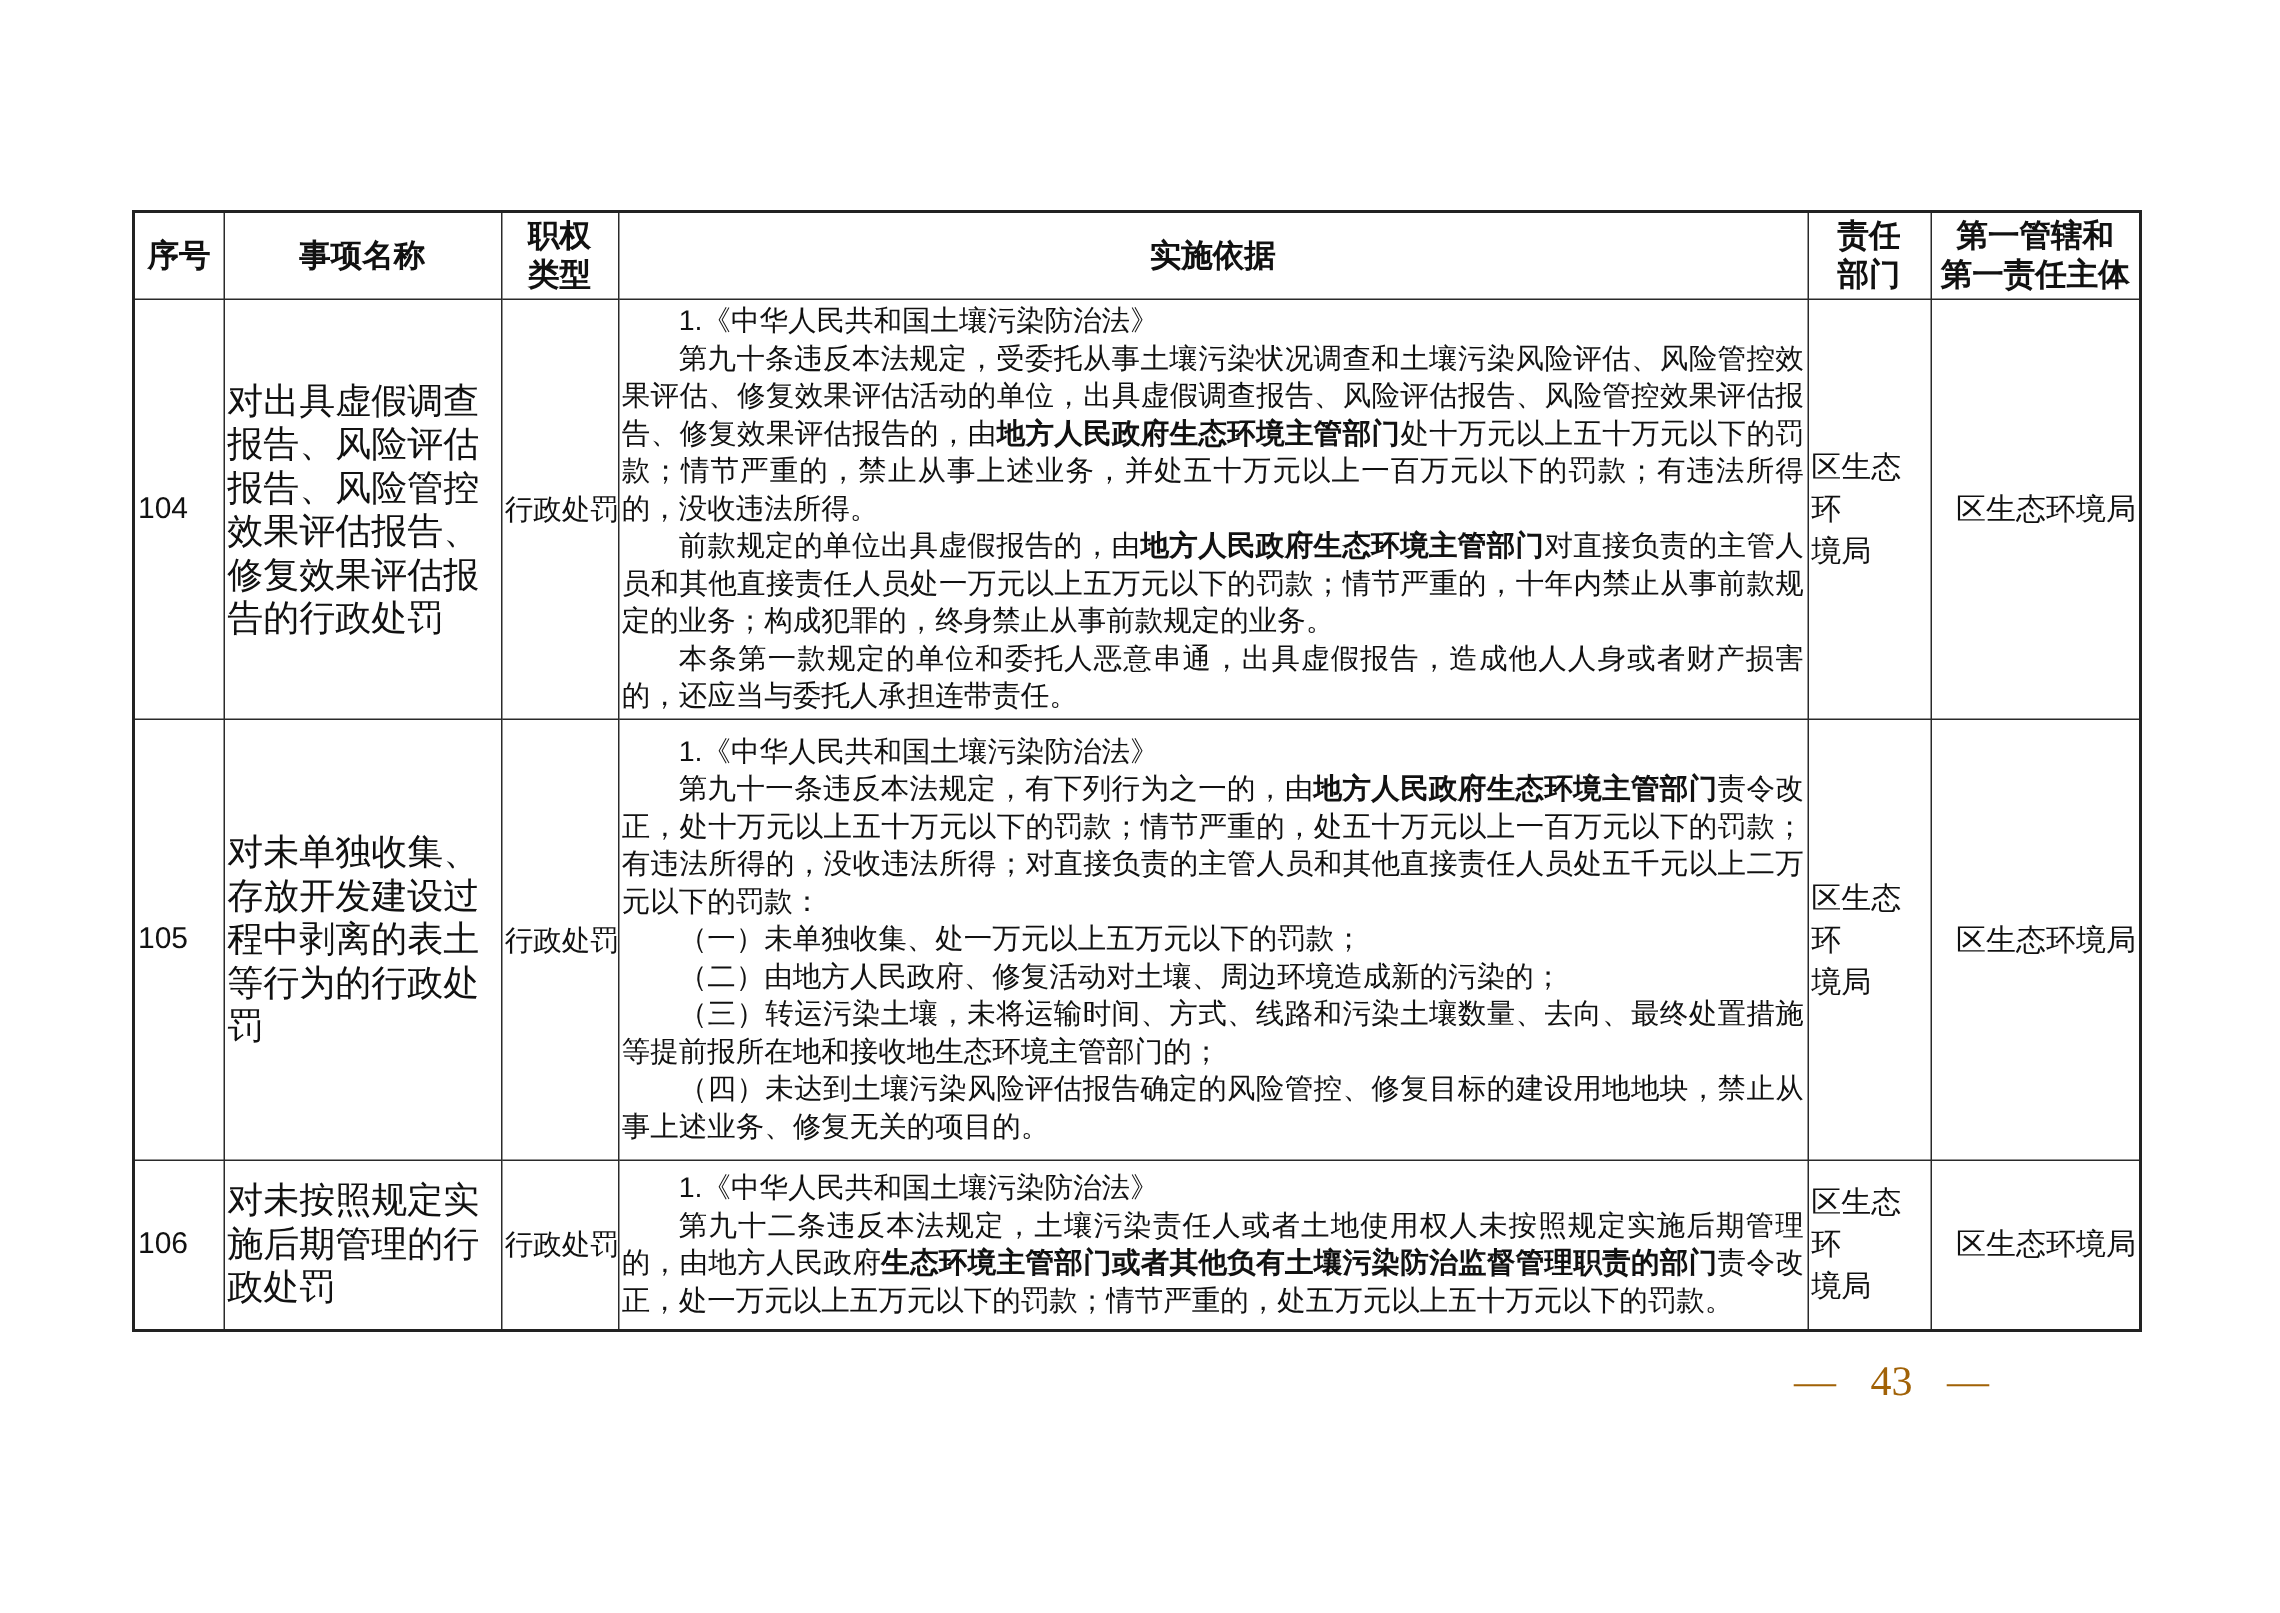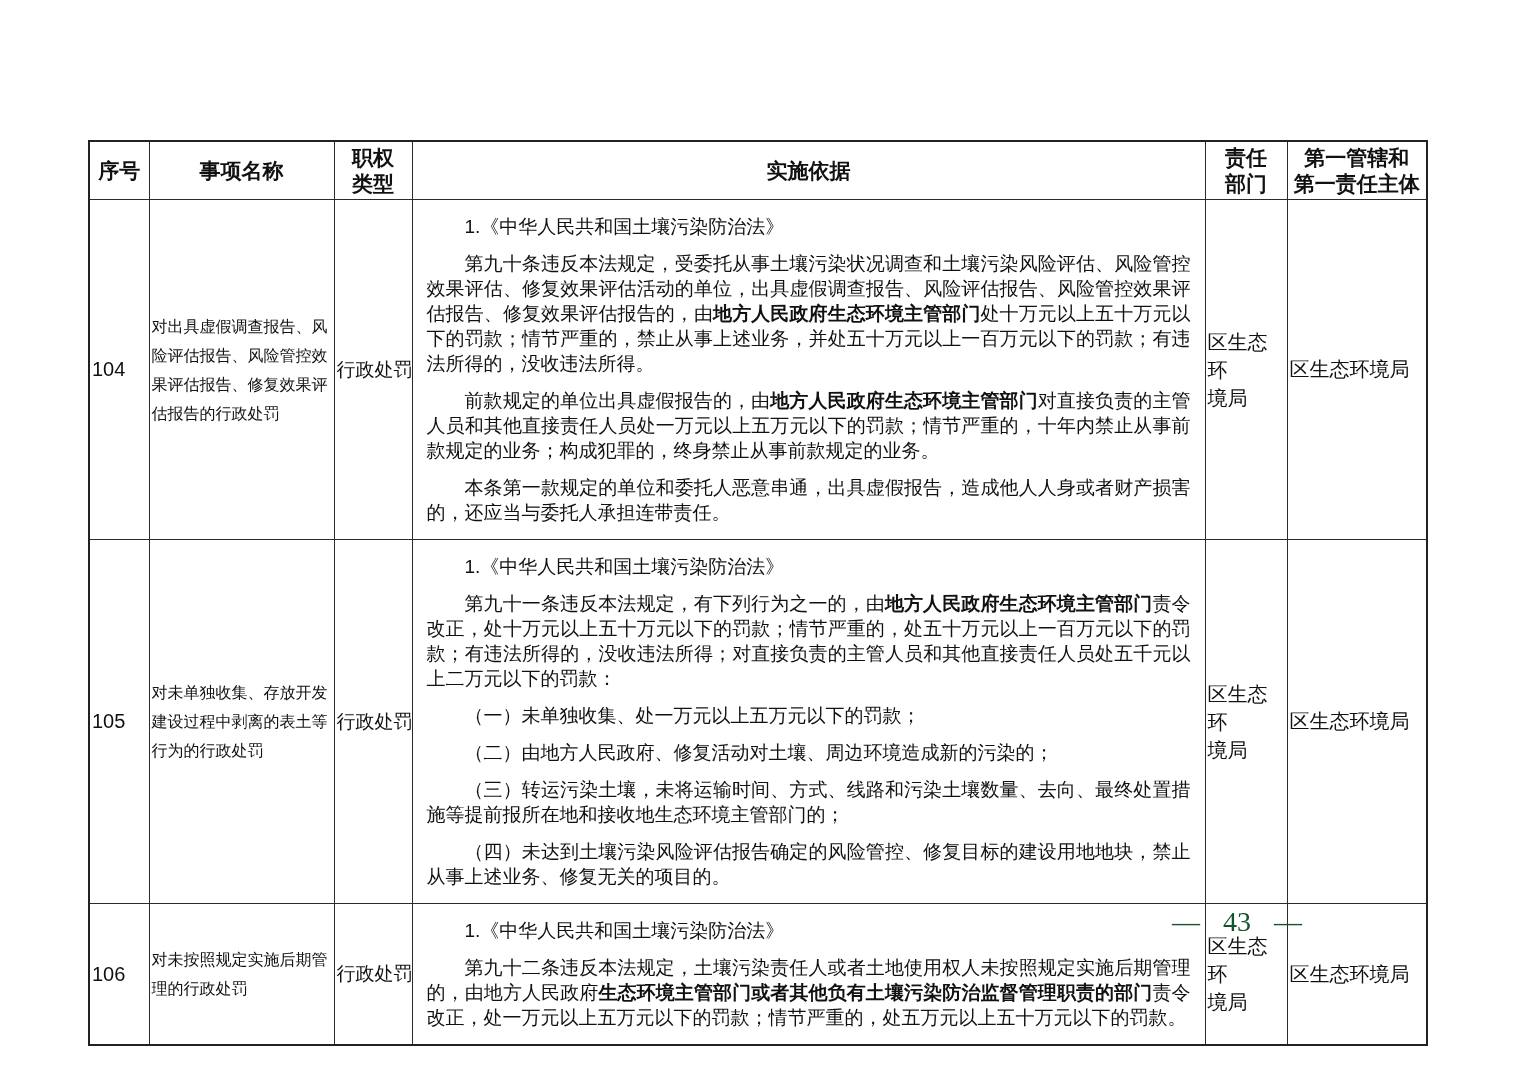--- a/index.html
+++ b/index.html
@@ -42,65 +42,65 @@
     white-space: pre-line;
     border-bottom: 2px solid #222222;
     height: 53px;
     padding: 0 1px;
   }
   td.cell-id {
     text-align: left;
     font-size: 20px;
   }
   td.cell-name {
-    font-size: 16px;
+    font-size: 24px;
     line-height: 29px;
     text-align: left;
     padding: 2px 2px;
   }
   td.cell-type {
     font-size: 19px;
     text-align: right;
     white-space: nowrap;
     padding: 0;
   }
   td.cell-basis {
     font-size: 19px;
     line-height: 25px;
     padding: 4px 8px;
     text-align: justify;
     text-justify: inter-ideograph;
   }
   td.cell-basis p {
-    margin: 12px;
+    margin: 0;
     text-indent: 2em;
   }
   td.cell-basis b { font-weight: bold; }
   td.cell-dept {
     font-size: 20px;
     line-height: 28px;
     text-align: left;
     white-space: pre-line;
     padding: 0 1px;
   }
   td.cell-jur {
     font-size: 20px;
-    text-align: left;
+    text-align: right;
     padding: 0 1px;
   }
   tr.row-104 { height: 273px; }
   tr.row-105 { height: 294px; }
   tr.row-106 { height: 113px; }
   .page-number {
     position: absolute;
-    left: 1172px;
+    left: 1196px;
     top: 906px;
     font-family: "Liberation Serif", "DejaVu Serif", serif;
     font-size: 28px;
-    color: #14532d;
+    color: #a16207;
     word-spacing: 16px;
     white-space: nowrap;
   }
 </style>
 </head>
 <body>
 
 <div class="page">
 
   <table class="matters">

